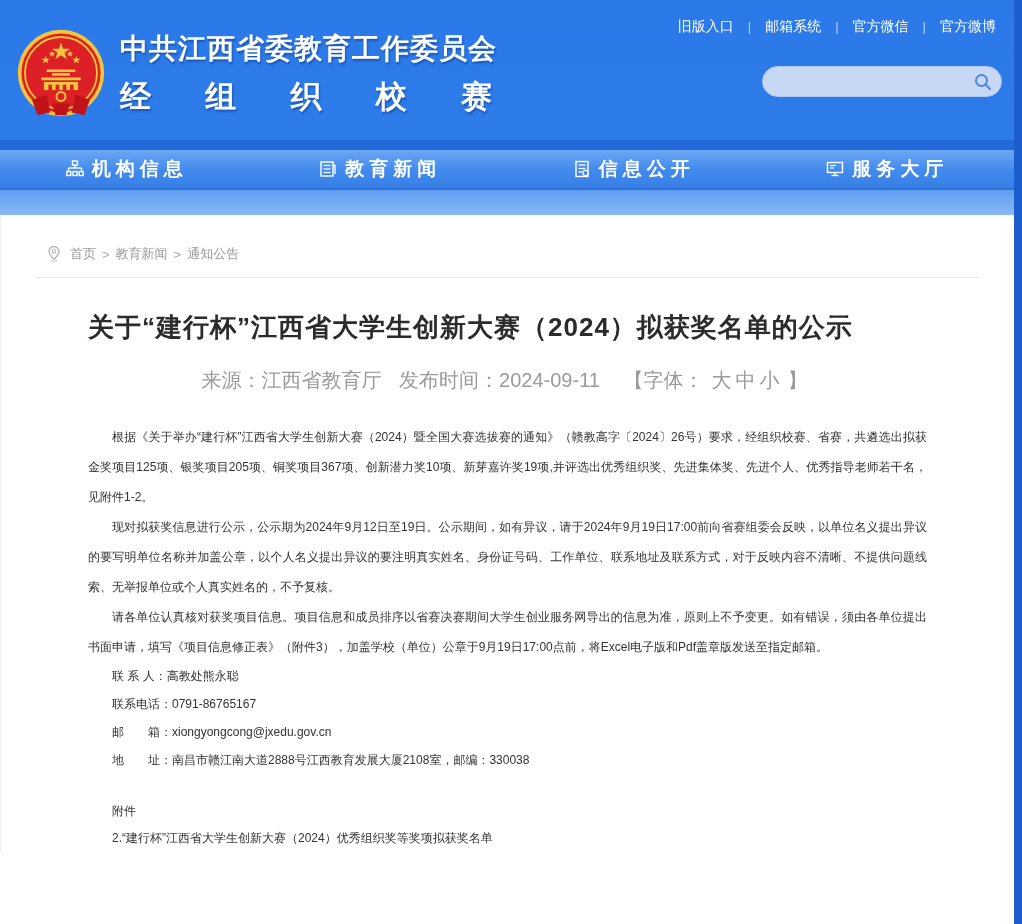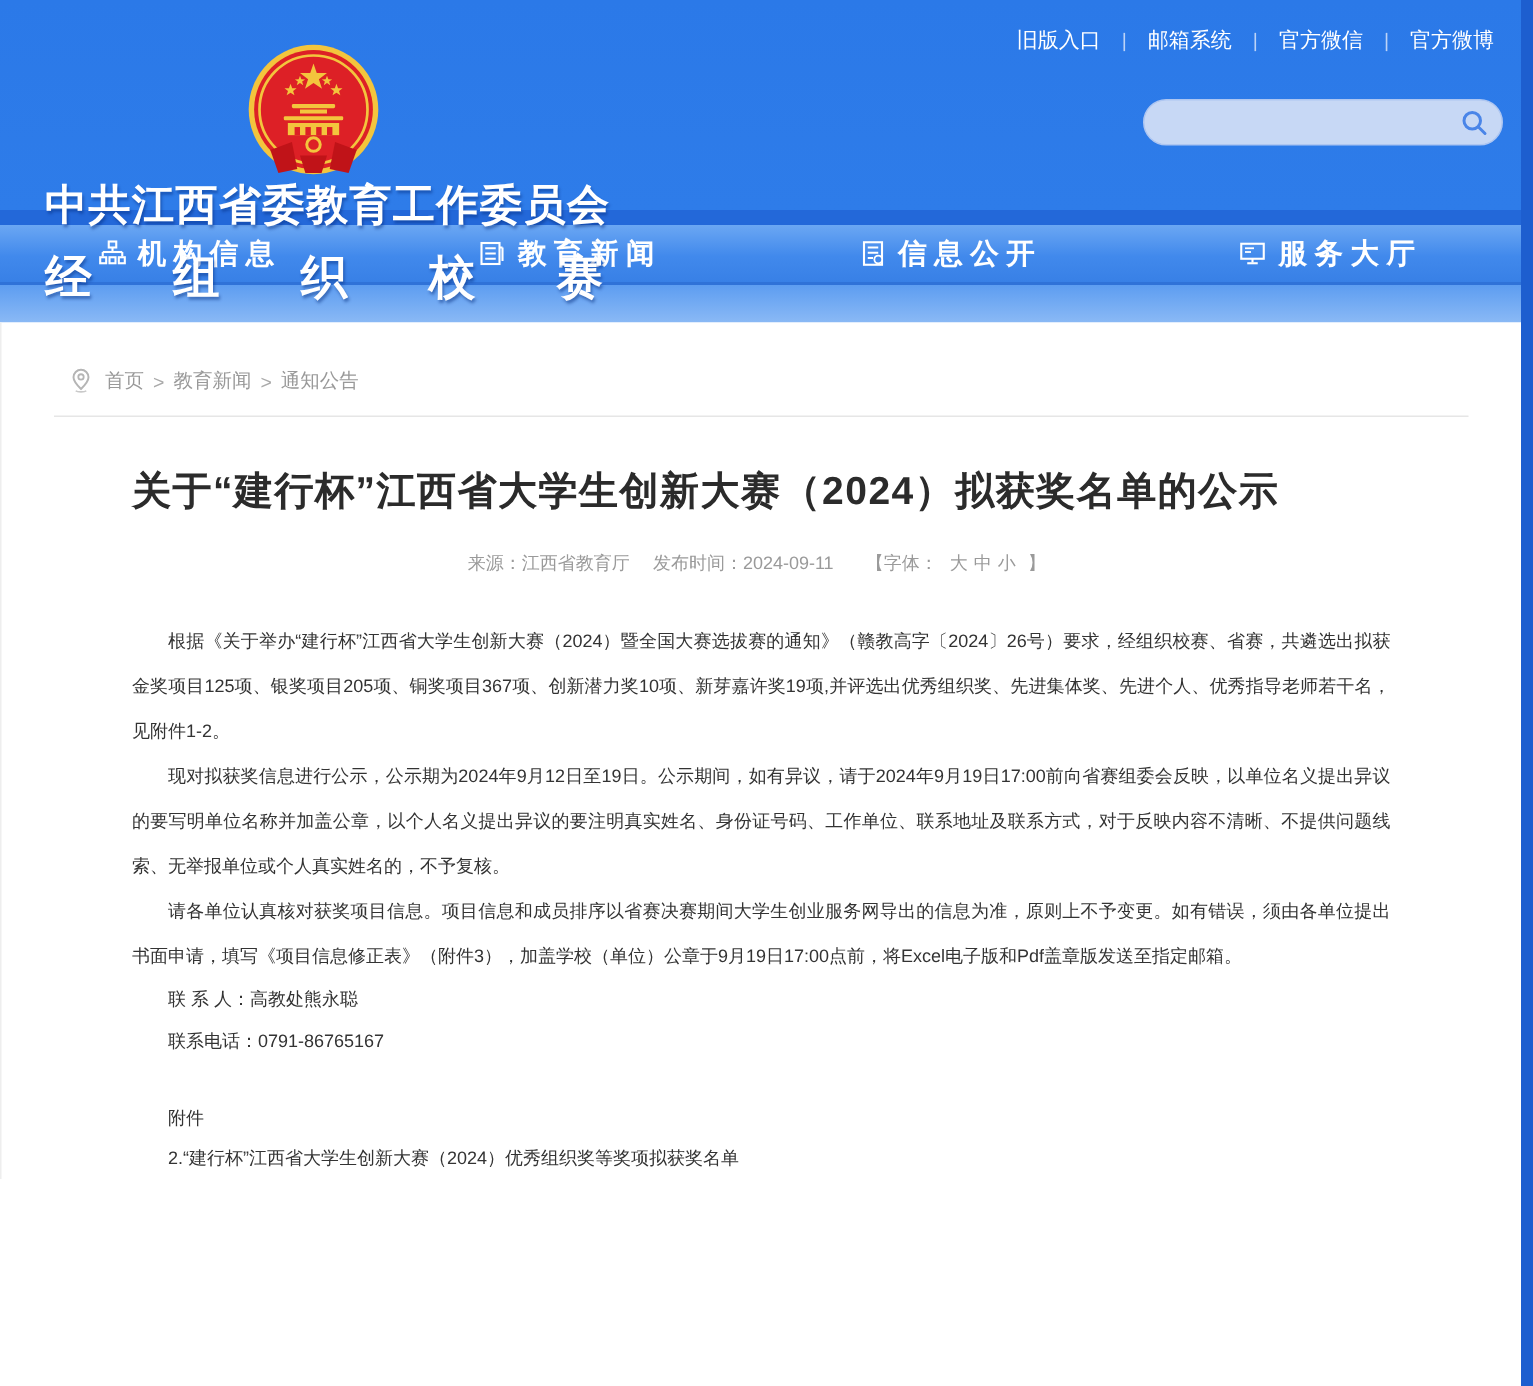--- a/index.html
+++ b/index.html
@@ -7,21 +7,21 @@
     font-family:"Liberation Sans","DejaVu Sans",sans-serif; }
   .right-strip { position:absolute; top:0; right:0; width:8px; height:924px; background:#1d5ecf; }
   .site { position:relative; width:1014px; }
 
   
   .header { position:relative; height:140px; background:linear-gradient(180deg,#2b79e8 0%,#2e7ce9 100%); }
   .header-band { height:10px; background:#2368d9; }
   .topbar { position:absolute; top:18px; right:18px; font-size:14px; color:#fff; }
   .topbar a { color:#fff; text-decoration:none; }
   .topbar .sep { color:#bcd3f7; margin:0 14px; font-size:13px; }
-  .brand { position:absolute; left:16px; top:28px; display:flex; align-items:center; cursor:pointer;flex-direction:column; }
+  .brand { position:absolute; left:16px; top:28px; display:flex; align-items:flex-end; cursor:pointer; }
   .emblem { width:90px; height:90px; flex:0 0 90px; }
   .brand-text { margin-left:14px; width:372px; color:#fff;
     text-shadow:1px 2px 2px rgba(0,40,120,.45); }
   .brand-line1 { font-size:28px; font-weight:bold; letter-spacing:1px; white-space:nowrap; }
   .brand-line2 { font-size:31px; font-weight:bold; margin-top:8px;
     text-align:justify; text-align-last:justify; }
   .search { position:absolute; top:66px; right:12px; width:240px; height:31px;
     background:#c7d8f5; border:1px solid #aec6f1; border-radius:16px;
     display:flex; align-items:center; padding:0 8px 0 14px; }
   .search input { flex:1; border:none; outline:none; background:transparent;
@@ -41,21 +41,21 @@
   .breadcrumb { padding:30px 0 14px 10px; display:flex; align-items:center;
     font-size:13px; color:#999; }
   .breadcrumb .pin { margin-right:8px; }
   .breadcrumb a { color:#999; text-decoration:none; }
   .breadcrumb .bsep { margin:0 6px; color:#aaa; }
   .divider { border:none; border-top:1px solid #e6e6e6; }
 
   .article { padding:0 52px; }
   .article-title { margin-top:32px; text-align:left; font-size:26px; font-weight:bold;
     color:#2b2b2b; letter-spacing:1px; }
-  .article-meta { margin-top:22px; text-align:center; font-size:12px; color:#9a9a9a; }
+  .article-meta { margin-top:22px; text-align:center; font-size:20px; color:#9a9a9a; }
   .article-meta span { margin:0 6px; }
   .article-meta .fs { cursor:pointer; margin:0 2px; }
 
   .article-body { margin-top:28px; font-size:12px; color:#333; }
   .article-body p.para { line-height:30px; text-align:justify; text-indent:2em; }
   .article-body p.cline { line-height:28px; text-indent:2em; }
   .spacer { height:24px; }
   .article-body p.aline { line-height:27px; text-indent:2em; }
 </style>
 </head>
@@ -185,20 +185,22 @@
         <span><span>【字体：</span><span class="fs">大</span><span class="fs">中</span><span class="fs">小</span><span>】</span></span>
       </div>
 
       <div class="article-body">
         <p class="para">根据《关于举办“建行杯”江西省大学生创新大赛（2024）暨全国大赛选拔赛的通知》（赣教高字〔2024〕26号）要求，经组织校赛、省赛，共遴选出拟获金奖项目125项、银奖项目205项、铜奖项目367项、创新潜力奖10项、新芽嘉许奖19项,并评选出优秀组织奖、先进集体奖、先进个人、优秀指导老师若干名，见附件1-2。</p>
         <p class="para">现对拟获奖信息进行公示，公示期为2024年9月12日至19日。公示期间，如有异议，请于2024年9月19日17:00前向省赛组委会反映，以单位名义提出异议的要写明单位名称并加盖公章，以个人名义提出异议的要注明真实姓名、身份证号码、工作单位、联系地址及联系方式，对于反映内容不清晰、不提供问题线索、无举报单位或个人真实姓名的，不予复核。</p>
         <p class="para">请各单位认真核对获奖项目信息。项目信息和成员排序以省赛决赛期间大学生创业服务网导出的信息为准，原则上不予变更。如有错误，须由各单位提出书面申请，填写《项目信息修正表》（附件3），加盖学校（单位）公章于9月19日17:00点前，将Excel电子版和Pdf盖章版发送至指定邮箱。</p>
 
         <p class="cline">联 系 人：高教处熊永聪</p>
         <p class="cline">联系电话：0791-86765167</p>
+        <p class="cline">邮　　箱：xiongyongcong@jxedu.gov.cn</p>
+        <p class="cline">地　　址：南昌市赣江南大道2888号江西教育发展大厦2108室，邮编：330038</p>
 
         <div class="spacer"></div>
 
         <p class="aline">附件</p>
         <p class="aline">2.“建行杯”江西省大学生创新大赛（2024）优秀组织奖等奖项拟获奖名单</p>
 
       </div>
     </div>
   </div>
 </div>

